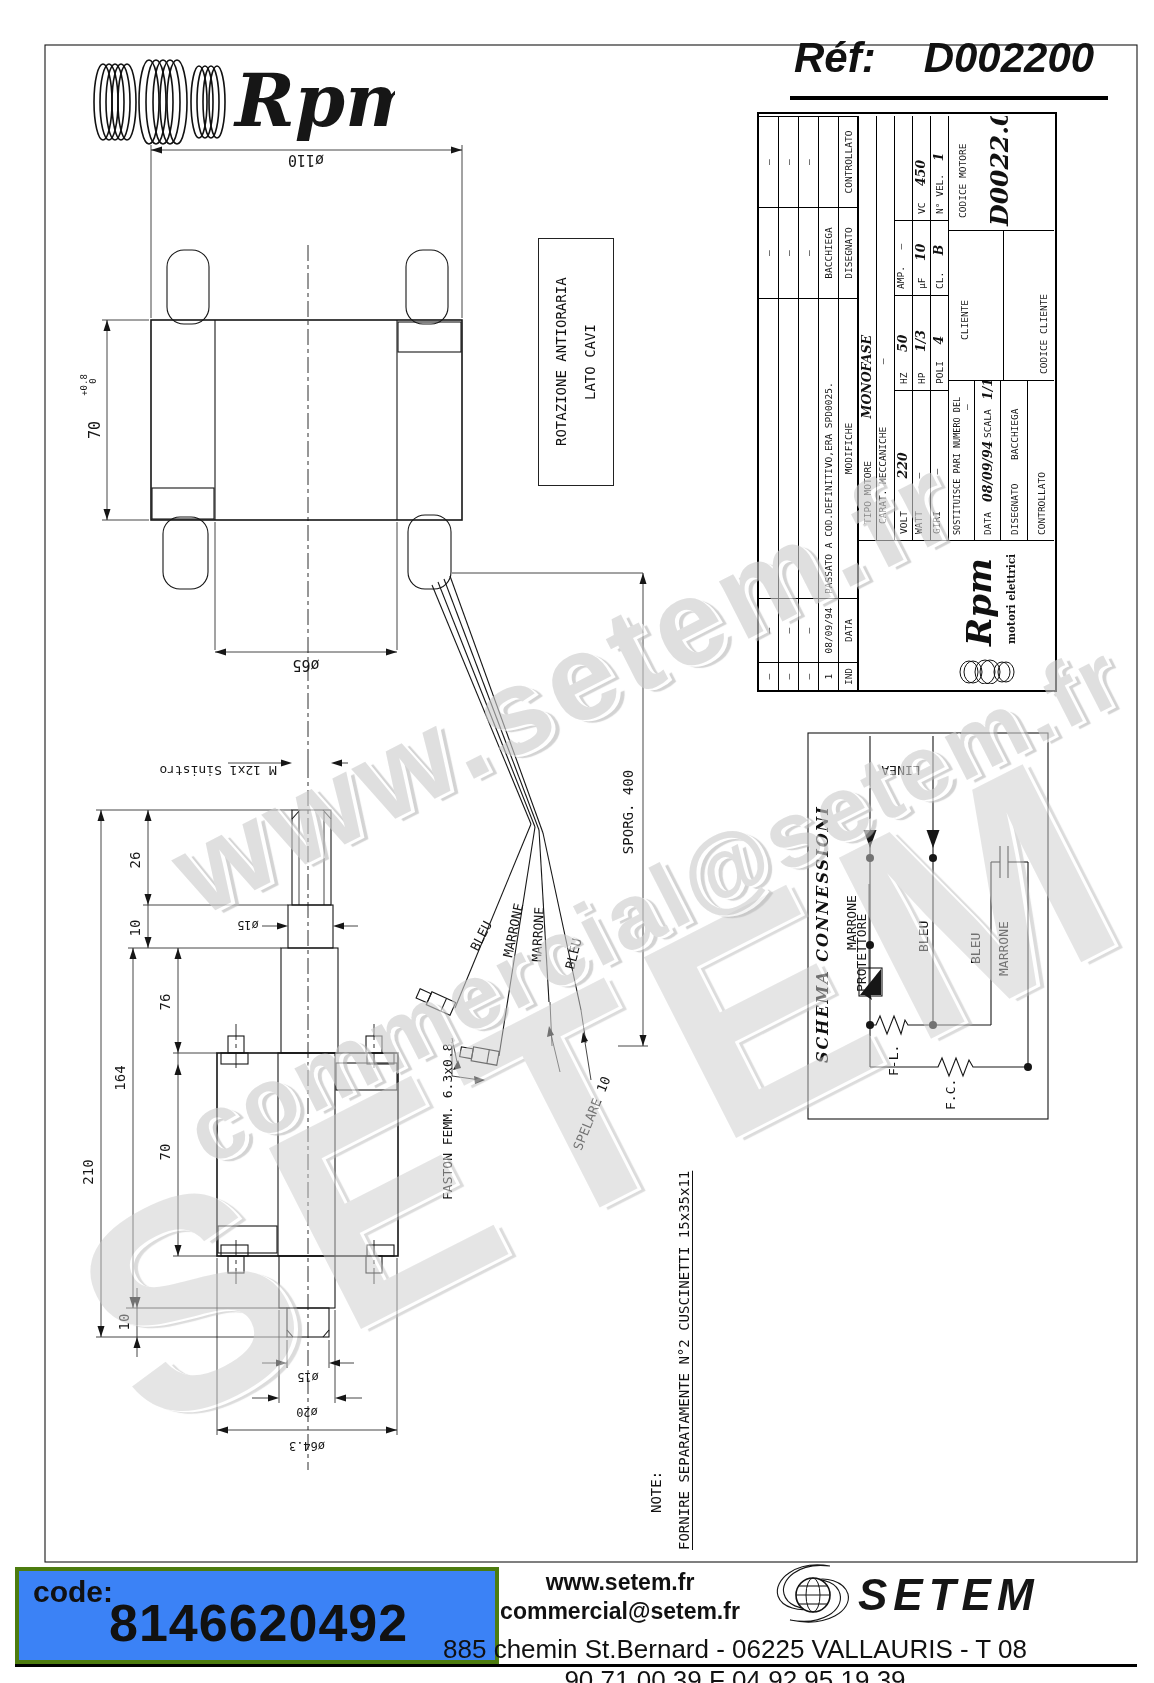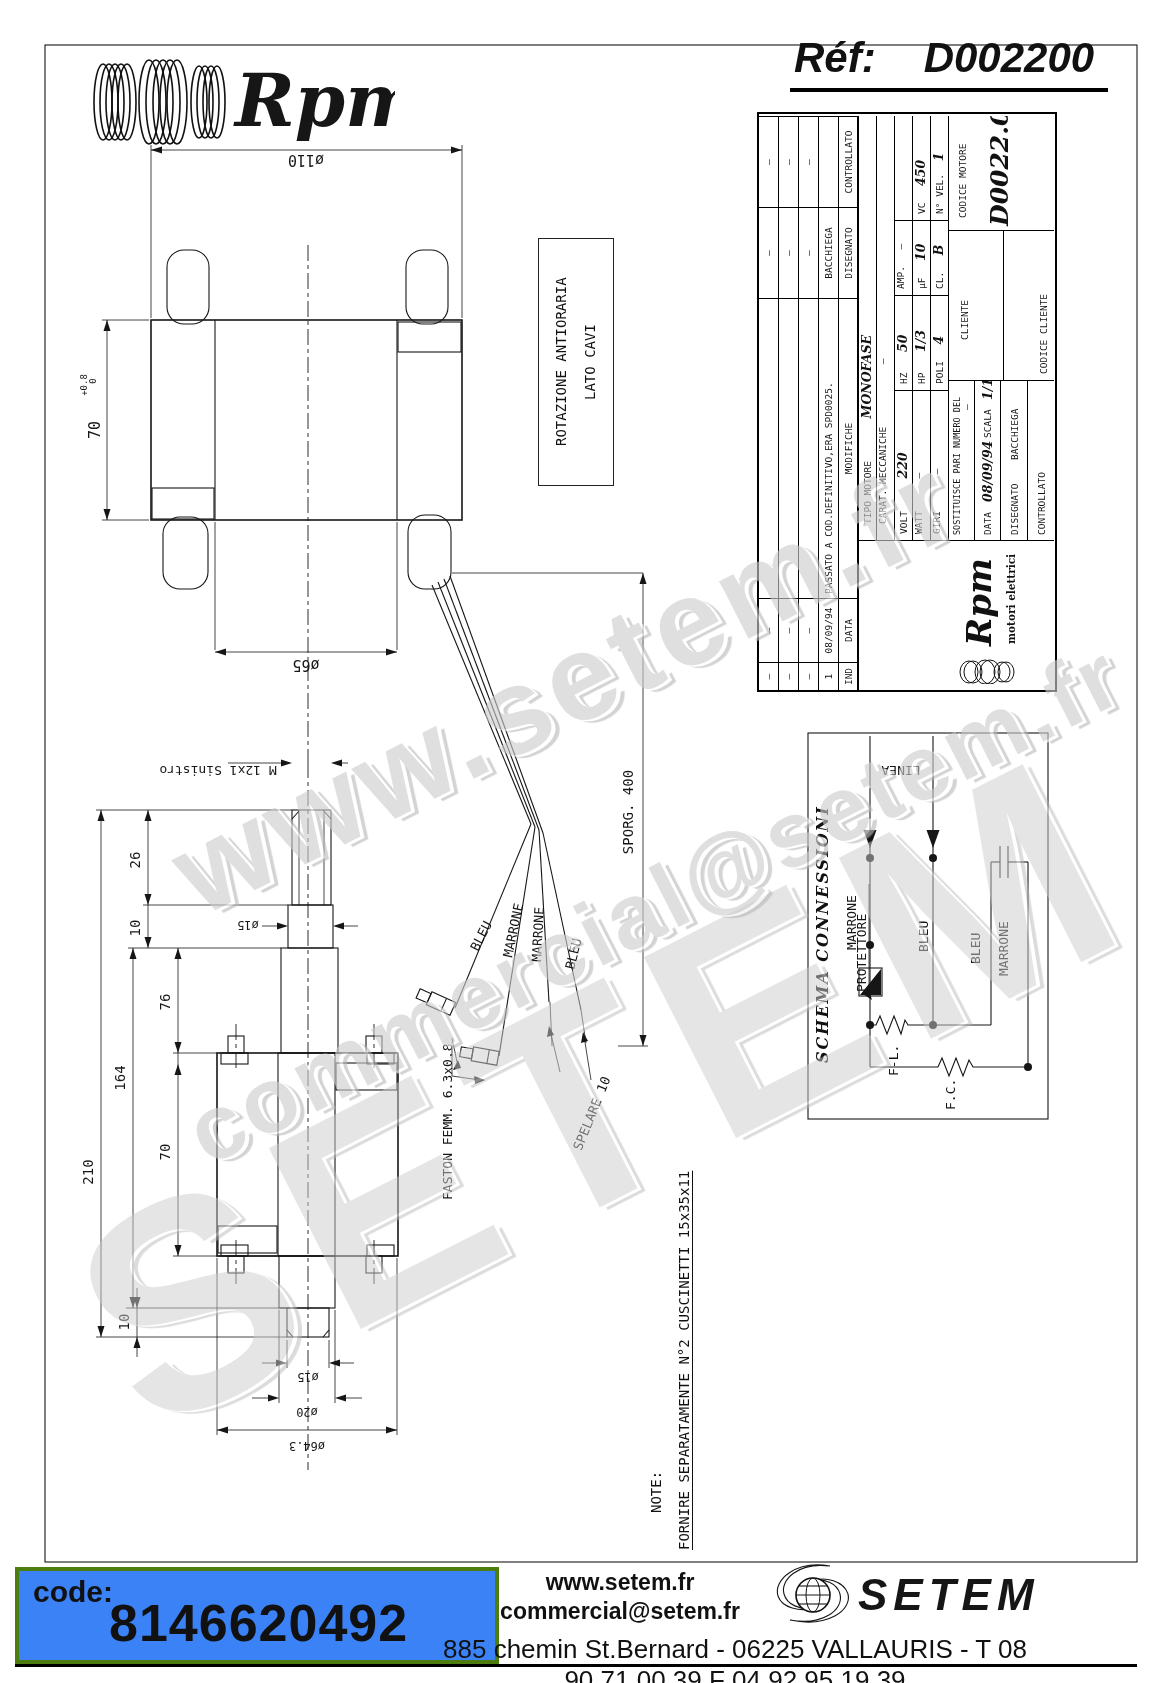--- a/index.html
+++ b/index.html
@@ -14,21 +14,21 @@
   svg .hv{stroke-width:1.6;}
   svg .cl{stroke-dasharray:16 4 4 4;stroke-width:0.9;}
   svg .ah{fill:#161616;stroke:none;}
   svg .dot{fill:#161616;stroke:none;}
   svg text{font-family:"DejaVu Sans Mono",monospace;fill:#161616;stroke:none;}
   
   .wm{position:absolute;font-weight:bold;color:#cdcdcd;opacity:.62;white-space:nowrap;
       transform-origin:0 0;pointer-events:none;z-index:40;
       text-shadow:3px 3px 0 #ffffff,6px 6px 1px #b9b9b9;}
   
-  #ref-box{position:absolute;left:790px;top:34px;padding:0 14px 6px 4px;
+  #ref-box{position:absolute;left:790px;top:34px;padding:0 14px 14px 4px;
            border-bottom:4px solid #000;font-size:42px;font-weight:bold;font-style:italic;}
   #ref-box .val{margin-left:48px;}
   
   #rot-box{position:absolute;left:538px;top:238px;width:74px;height:246px;border:1.5px solid #222;
            display:flex;align-items:center;justify-content:center;}
   #rot-box .vtx{font-size:14px;line-height:2.1;text-align:center;height:230px;}
   #note-label{position:absolute;left:648px;top:1438px;height:75px;font-size:14px;}
   #note-text{position:absolute;left:676px;top:1072px;height:478px;font-size:14px;text-decoration:underline;}
   #schema-title{position:absolute;left:813px;top:748px;height:315px;font-size:16px;letter-spacing:2px;
                 font-style:italic;font-family:"DejaVu Serif",serif;font-weight:bold;}

